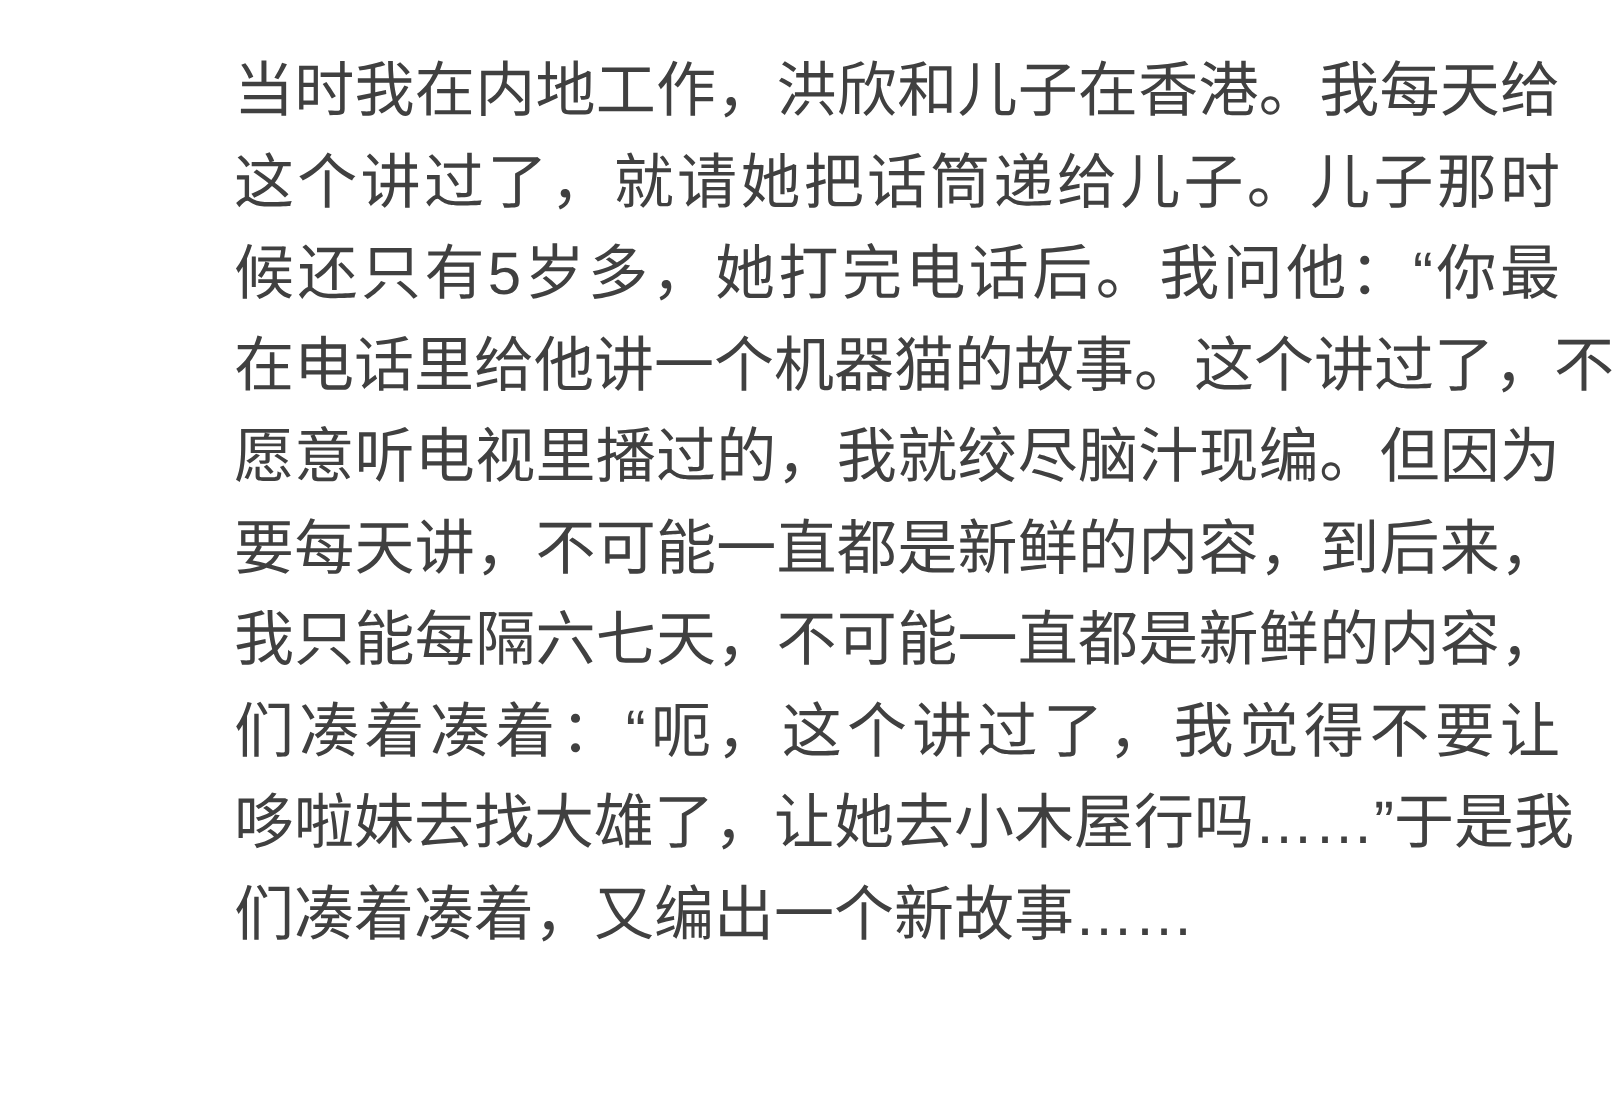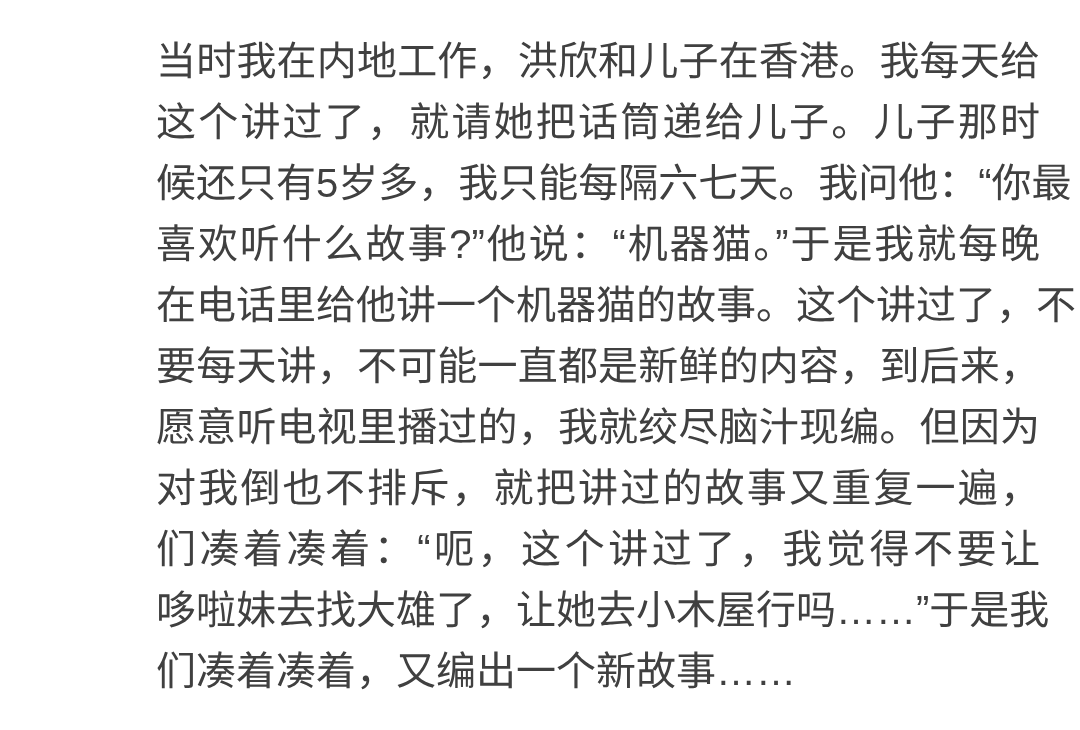--- a/index.html
+++ b/index.html
@@ -36,22 +36,21 @@
     text-align: right;
     text-align-last: left;
   }
 </style>
 </head>
 <body>
 
 <div class="text-page">
   <div class="text-line">当时我在内地工作，洪欣和儿子在香港。我每天给</div>
   <div class="text-line">这个讲过了，就请她把话筒递给儿子。儿子那时</div>
-  <div class="text-line">候还只有5岁多，我只能每隔六七天。我问他：“你最</div>
-  <div class="text-line">喜欢听什么故事?”他说：“机器猫。”于是我就每晚</div>
+  <div class="text-line">候还只有5岁多，她打完电话后。我问他：“你最</div>
   <div class="text-line">在电话里给他讲一个机器猫的故事。这个讲过了，不</div>
+  <div class="text-line">愿意听电视里播过的，我就绞尽脑汁现编。但因为</div>
   <div class="text-line">要每天讲，不可能一直都是新鲜的内容，到后来，</div>
-  <div class="text-line">愿意听电视里播过的，我就绞尽脑汁现编。但因为</div>
-  <div class="text-line">对我倒也不排斥，就把讲过的故事又重复一遍，</div>
+  <div class="text-line">我只能每隔六七天，不可能一直都是新鲜的内容，</div>
   <div class="text-line">们凑着凑着：“呃，这个讲过了，我觉得不要让</div>
   <div class="text-line">哆啦妹去找大雄了，让她去小木屋行吗……”于是我</div>
   <div class="text-line last">们凑着凑着，又编出一个新故事……</div>
 </div>
 
 </body></html>

